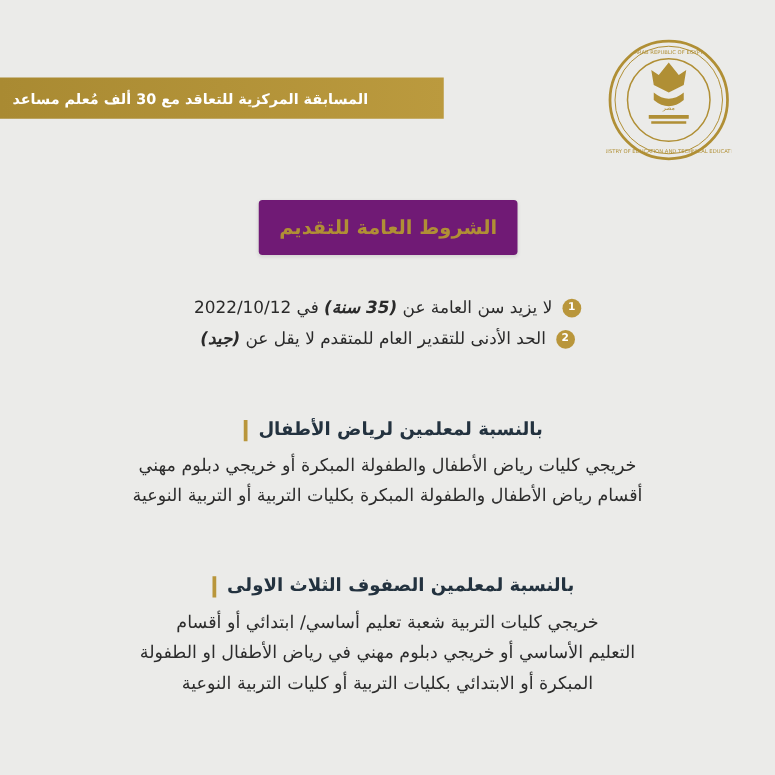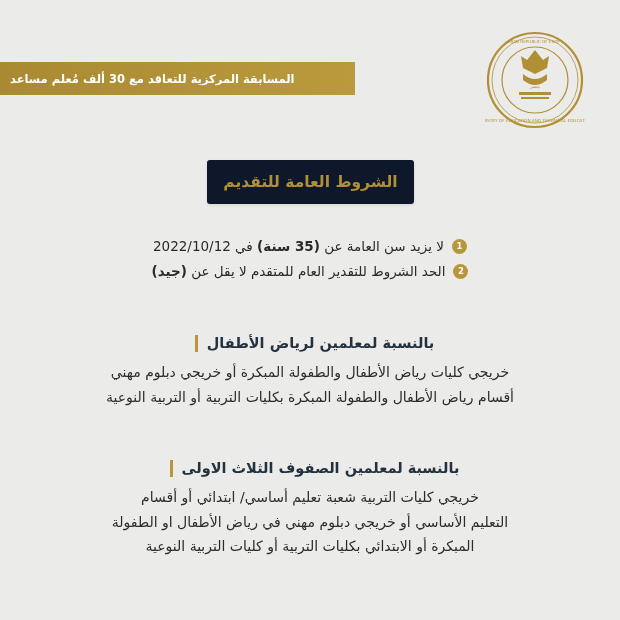--- a/index.html
+++ b/index.html
@@ -63,21 +63,21 @@
   }
   .logo svg { display: block; }
 
   
   .title-plate {
     position: absolute;
     top: 160px;
     left: 207px;
     width: 207px;
     height: 44px;
-    background: #0f172a;
+    background: #701a75;
     border-radius: 3px;
     box-shadow: 0 1px 3px rgba(0,0,0,0.10);
     display: flex;
     align-items: center;
     justify-content: center;
   }
   .title-plate span {
     color: #b08f35;
     font-size: 15.5px;
     font-weight: bold;
@@ -109,21 +109,21 @@
     margin-left: 8px;
     flex: 0 0 auto;
     font-weight: bold;
   }
   .cond-text {
     font-size: 13.5px;
     color: #2a2a2a;
     white-space: nowrap;
     direction: rtl;
   }
-  .cond-text b { font-weight: bold; }
+  .cond-text b { font-weight: bold; font-style: italic; }
 
   
   .section {
     position: absolute;
     left: 0;
     width: 620px;
     text-align: center;
   }
   .sec-head {
     display: inline-flex;
@@ -194,21 +194,21 @@
 
   <div class="conditions">
 
     <div class="cond-row">
       <span class="cond-badge">1</span>
       <span class="cond-text"><span>لا يزيد سن العامة عن </span><b>(35 سنة)</b><span> في 2022/10/12</span></span>
     </div>
 
     <div class="cond-row">
       <span class="cond-badge">2</span>
-      <span class="cond-text"><span>الحد الشروط للتقدير العام للمتقدم لا يقل عن </span><b>(جيد)</b><span></span></span>
+      <span class="cond-text"><span>الحد الأدنى للتقدير العام للمتقدم لا يقل عن </span><b>(جيد)</b><span></span></span>
     </div>
 
   </div>
 
   <div class="section" id="section-primary">
     <div class="sec-head">
       <span class="sec-head-text">بالنسبة لمعلمين الصفوف الثلاث الاولى</span>
       <span class="bar"></span>
     </div>
     <div class="sec-body">

